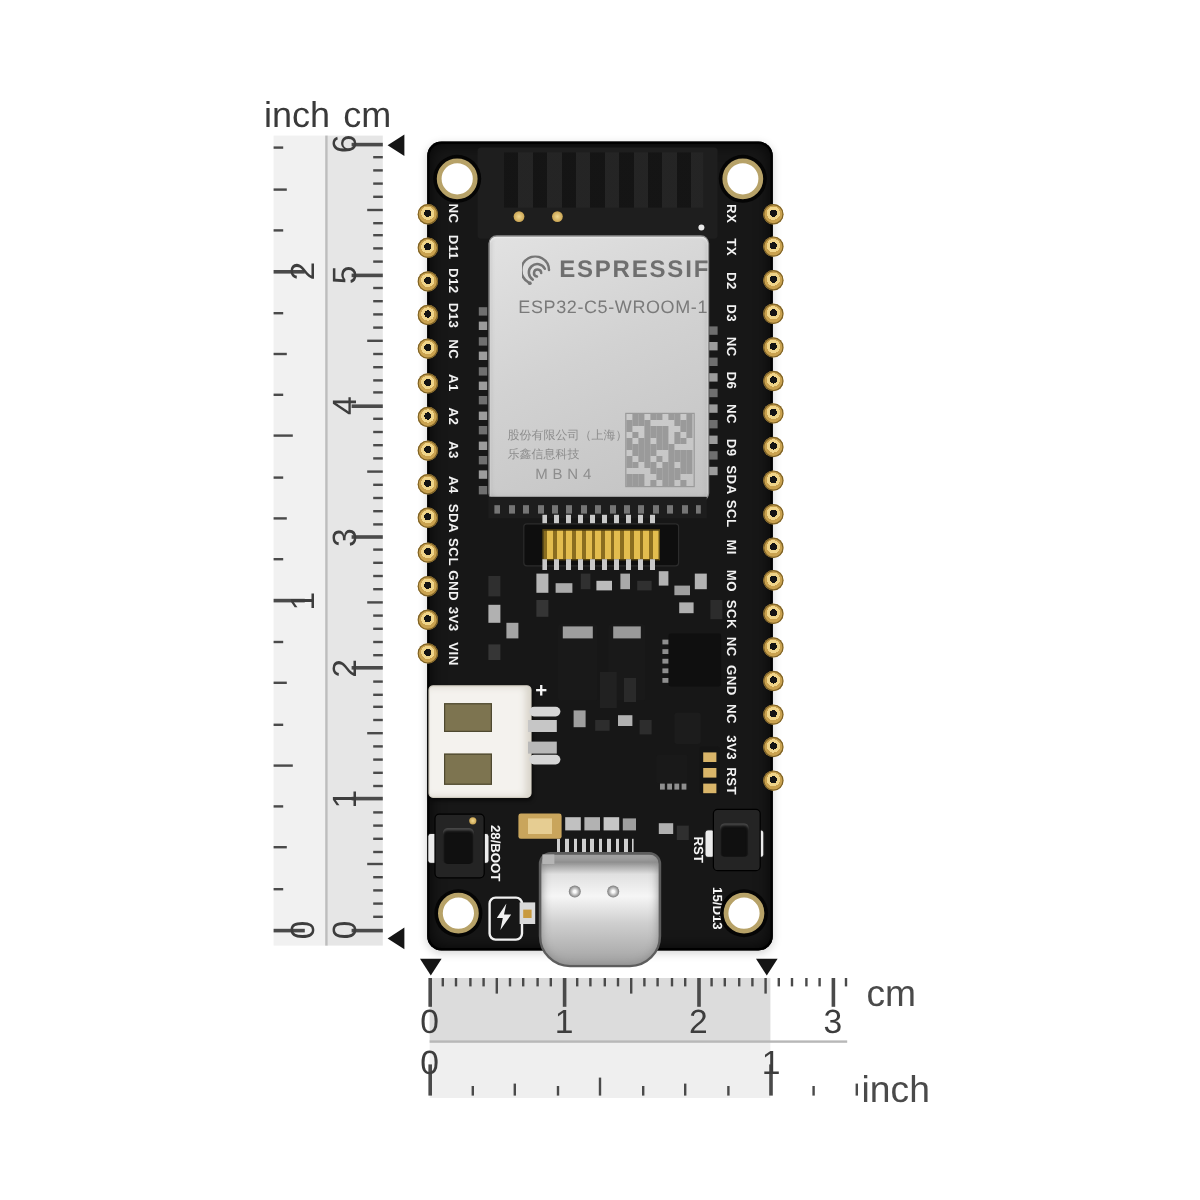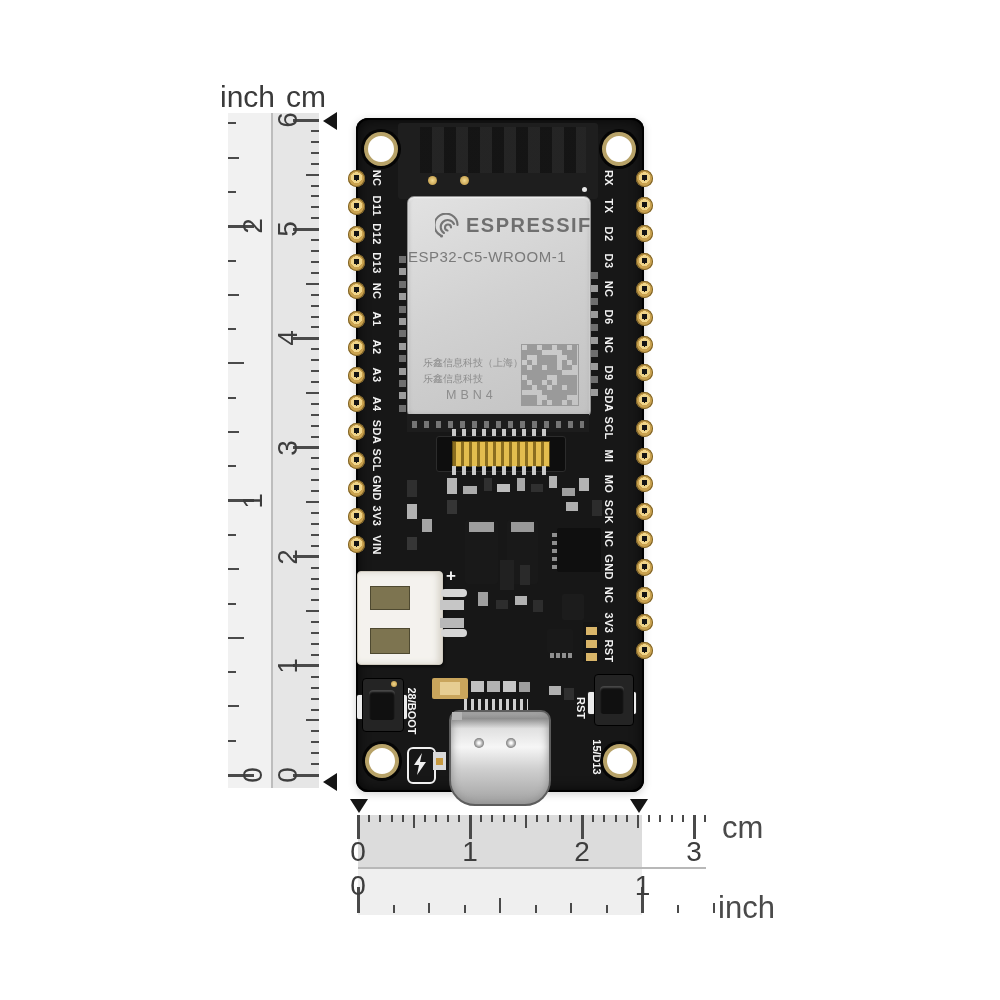--- a/index.html
+++ b/index.html
@@ -90,22 +90,22 @@
   <div id="shield">
     <svg width="27" height="27" style="position:absolute;left:27px;top:16px;" viewBox="0 0 27 27">
       <g fill="none" stroke="#757575" stroke-width="2.1" stroke-linecap="round">
         <path d="M5,22 A11.5,11.5 0 1 1 22.5,12"></path>
         <path d="M9,20 A7,7 0 1 1 19,11"></path>
         <path d="M12.5,17.5 A3,3 0 1 1 16,14.5"></path>
       </g>
       <circle cx="6.5" cy="23" r="1.6" fill="#757575"></circle>
     </svg>
     <div class="mtext" style="left:58px;top:17px;font-size:20px;font-weight:bold;letter-spacing:1.5px;">ESPRESSIF</div>
-    <div class="mtext" style="left:0;top:51px;width:182px;text-align:left;font-size:15px;letter-spacing:.5px;color:#7a7a7a;">ESP32-C5-WROOM-1</div>
-    <div class="mtext" style="left:15px;top:159px;font-size:10px;color:#8d8d8d;">乐鑫信息科技（上海）</div>
+    <div class="mtext" style="left:0;top:51px;width:182px;text-align:right;font-size:15px;letter-spacing:.5px;color:#7a7a7a;">ESP32-C5-WROOM-1</div>
+    <div class="mtext" style="left:15px;top:159px;font-size:10px;color:#8d8d8d;">股份有限公司（上海）</div>
     <div class="mtext" style="left:15px;top:175px;font-size:10px;color:#8d8d8d;">乐鑫信息科技</div>
     <div class="mtext" style="left:38px;top:191px;font-size:12.5px;letter-spacing:4px;color:#8d8d8d;">MBN4</div>
     <div id="dmx" style="position:absolute;left:113px;top:147px;width:56px;height:60px;border:1px solid #9a9a9a;">
         <div style="position: absolute; left: 5px; top: 0px; width: 5px; height: 5px; background: rgb(154, 154, 154);"></div>
         <div style="position: absolute; left: 10px; top: 0px; width: 5px; height: 5px; background: rgb(154, 154, 154);"></div>
         <div style="position: absolute; left: 20px; top: 0px; width: 5px; height: 5px; background: rgb(154, 154, 154);"></div>
         <div style="position: absolute; left: 25px; top: 0px; width: 5px; height: 5px; background: rgb(154, 154, 154);"></div>
         <div style="position: absolute; left: 35px; top: 0px; width: 5px; height: 5px; background: rgb(154, 154, 154);"></div>
         <div style="position: absolute; left: 40px; top: 0px; width: 5px; height: 5px; background: rgb(154, 154, 154);"></div>
         <div style="position: absolute; left: 50px; top: 0px; width: 5px; height: 5px; background: rgb(154, 154, 154);"></div>

